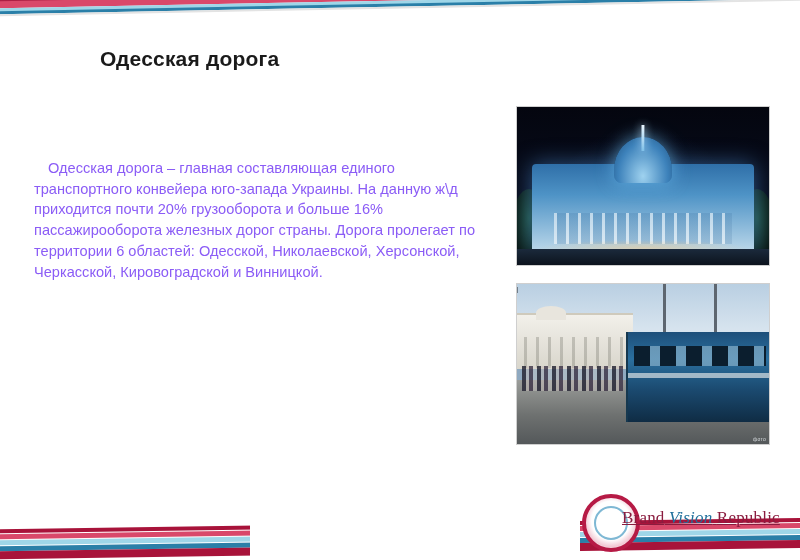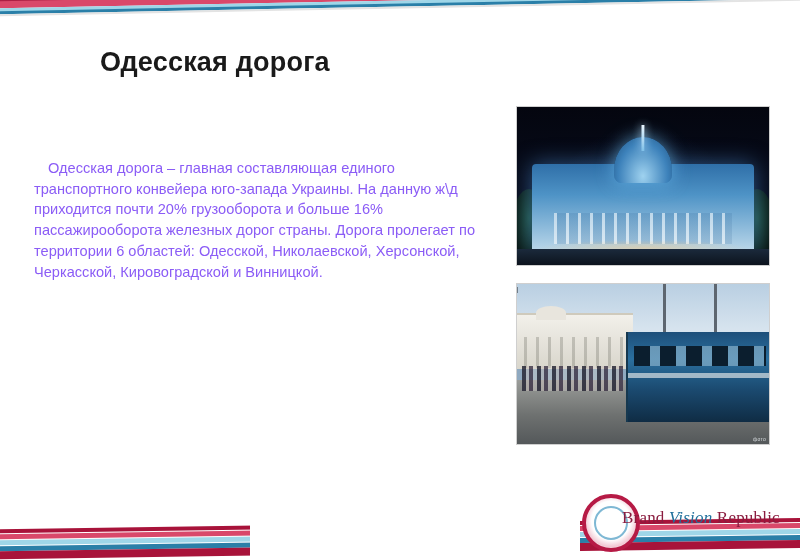--- a/index.html
+++ b/index.html
@@ -65,21 +65,21 @@
     height: 2px;
     background: #e3e3e3;
     transform: rotate(-1.1deg);
   }
 
   
   .title {
     position: absolute;
     left: 100px;
     top: 47px;
-    font-size: 27px;
+    font-size: 21px;
     font-weight: bold;
     color: #1a1a1a;
     letter-spacing: .2px;
   }
 
   
   .body-text {
     position: absolute;
     left: 34px;
     top: 158px;
@@ -346,20 +346,21 @@
   }
   .logo-text {
     position: absolute;
     left: 52px;
     top: 16px;
     font-family: "Liberation Serif", serif;
     font-size: 17px;
     color: #8a1c3f;
     white-space: nowrap;
     letter-spacing: .2px;
+    text-decoration: underline;
   }
   .logo-text .accent {
     color: #1f6f9b;
     font-style: italic;
   }
 </style>
 </head>
 <body>
 
 <div class="slide">

